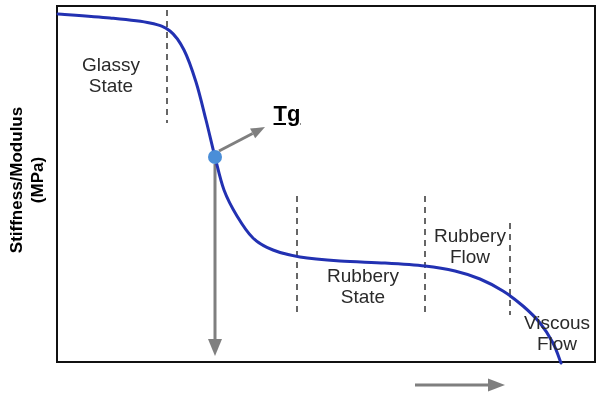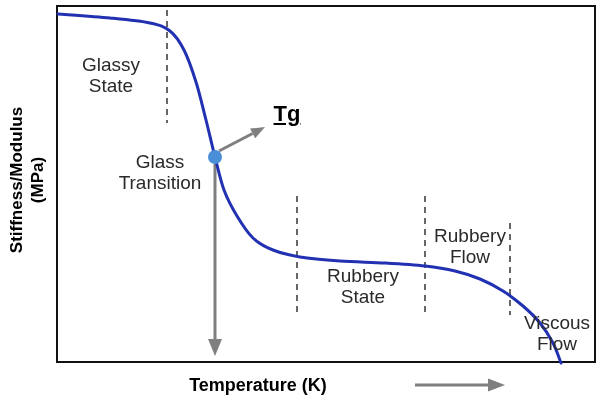--- a/index.html
+++ b/index.html
@@ -40,27 +40,24 @@
       <line x1="215" y1="164" x2="215" y2="339" stroke="#7f7f7f" stroke-width="3"></line>
       <polygon points="215,356 208,339 222,339" fill="#7f7f7f"></polygon>
       <line x1="415" y1="385" x2="488" y2="385" stroke="#7f7f7f" stroke-width="3"></line>
       <polygon points="505,385 488,391.5 488,378.5" fill="#7f7f7f"></polygon>
       <path d="M58,14C66.66666666666667,14.666666666666666 94.66666666666667,16.5 110,18C125.33333333333333,19.5 140,20.833333333333332 150,23C160,25.166666666666668 164.33333333333334,26.5 170,31C175.66666666666666,35.5 179.66666666666666,41.5 184,50C188.33333333333334,58.5 192.33333333333334,70.33333333333333 196,82C199.66666666666666,93.66666666666667 202.83333333333334,107.5 206,120C209.16666666666666,132.5 212,145.33333333333334 215,157C218,168.66666666666666 220.33333333333334,180.16666666666666 224,190C227.66666666666666,199.83333333333334 232.16666666666666,208 237,216C241.83333333333334,224 247,232.33333333333334 253,238C259,243.66666666666666 265.1666666666667,246.83333333333334 273,250C280.8333333333333,253.16666666666666 288.8333333333333,255.16666666666666 300,257C311.1666666666667,258.8333333333333 325.8333333333333,260 340,261C354.1666666666667,262 370.8333333333333,262.1666666666667 385,263C399.1666666666667,263.8333333333333 413.3333333333333,264.6666666666667 425,266C436.6666666666667,267.3333333333333 445.8333333333333,268.8333333333333 455,271C464.1666666666667,273.1666666666667 472,275.6666666666667 480,279C488,282.3333333333333 495.8333333333333,286.5 503,291C510.1666666666667,295.5 516.8333333333334,300.6666666666667 523,306C529.1666666666666,311.3333333333333 535,316.8333333333333 540,323C545,329.1666666666667 549.5,336.3333333333333 553,343C556.5,349.6666666666667 559.6666666666666,359.6666666666667 561,363" fill="none" stroke="#2231b2" stroke-width="3" stroke-linecap="round"></path>
       <circle cx="215" cy="157" r="7" fill="#4a8ed8"></circle>
     </svg>
 
   <div class="region lbl-glassy">Glassy
 State</div>
-  <div class="region lbl-gtrans">Glass
-Transition</div>
   <div class="region lbl-rstate">Rubbery
 State</div>
   <div class="region lbl-rflow">Rubbery
 Flow</div>
   <div class="region lbl-vflow">Viscous
 Flow</div>
 
   <div class="tg">Tg</div>
 
-  <div class="xlabel">Temperature (K)</div>
   <div class="ylabel">Stiffness/Modulus
 (MPa)</div>
 </div>
 
 </body></html>

